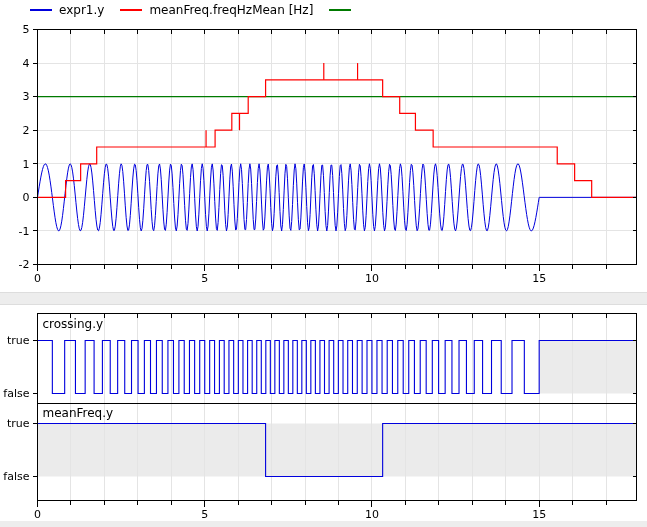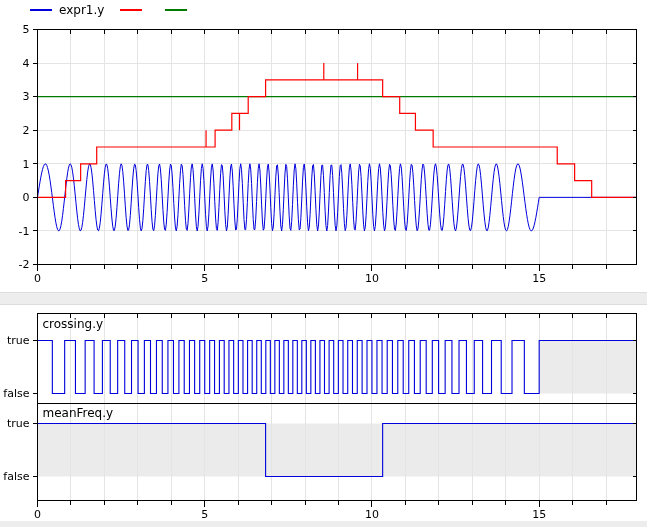--- a/index.html
+++ b/index.html
@@ -24,20 +24,21 @@
 
 <div class="screen">
 
   <div class="legend">
     <div class="legend-item">
       <span class="swatch" style="background: rgb(0, 0, 221);"></span>
       <span class="legend-label">expr1.y</span>
     </div>
     <div class="legend-item">
       <span class="swatch" style="background: rgb(255, 0, 0);"></span>
+      <span class="legend-label">meanFreq.freqHzMean [Hz]</span>
     </div>
     <div class="legend-item">
       <span class="swatch" style="background: rgb(0, 122, 0);"></span>
     </div>
   </div>
 
   <svg id="plot-svg" width="647" height="527">
       <g>
         <rect x="37.5" y="29.5" width="599" height="235" fill="#ffffff"></rect>
         <g stroke="#e4e4e4" stroke-width="1" shape-rendering="crispEdges">

